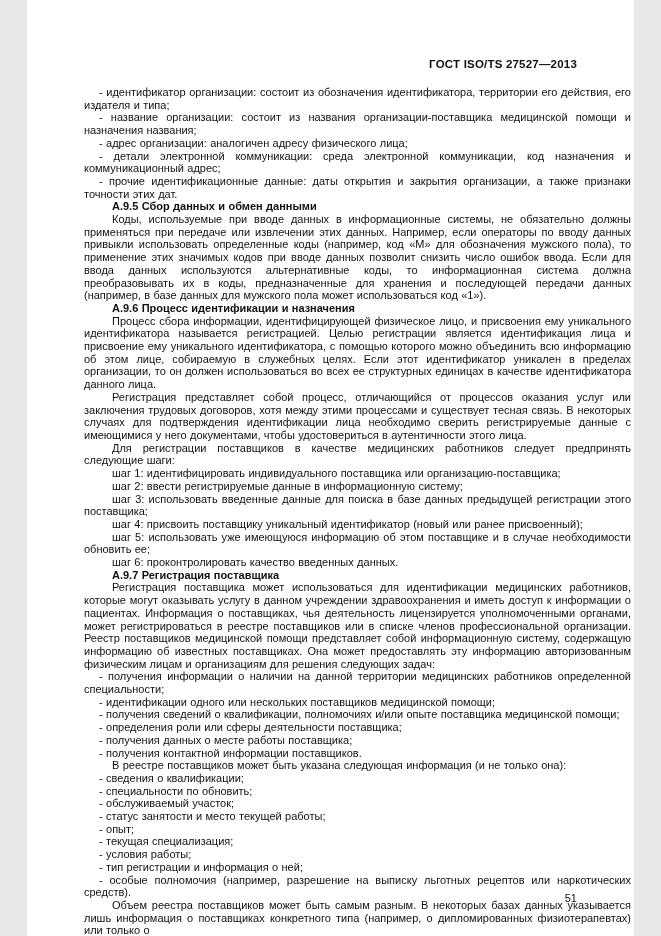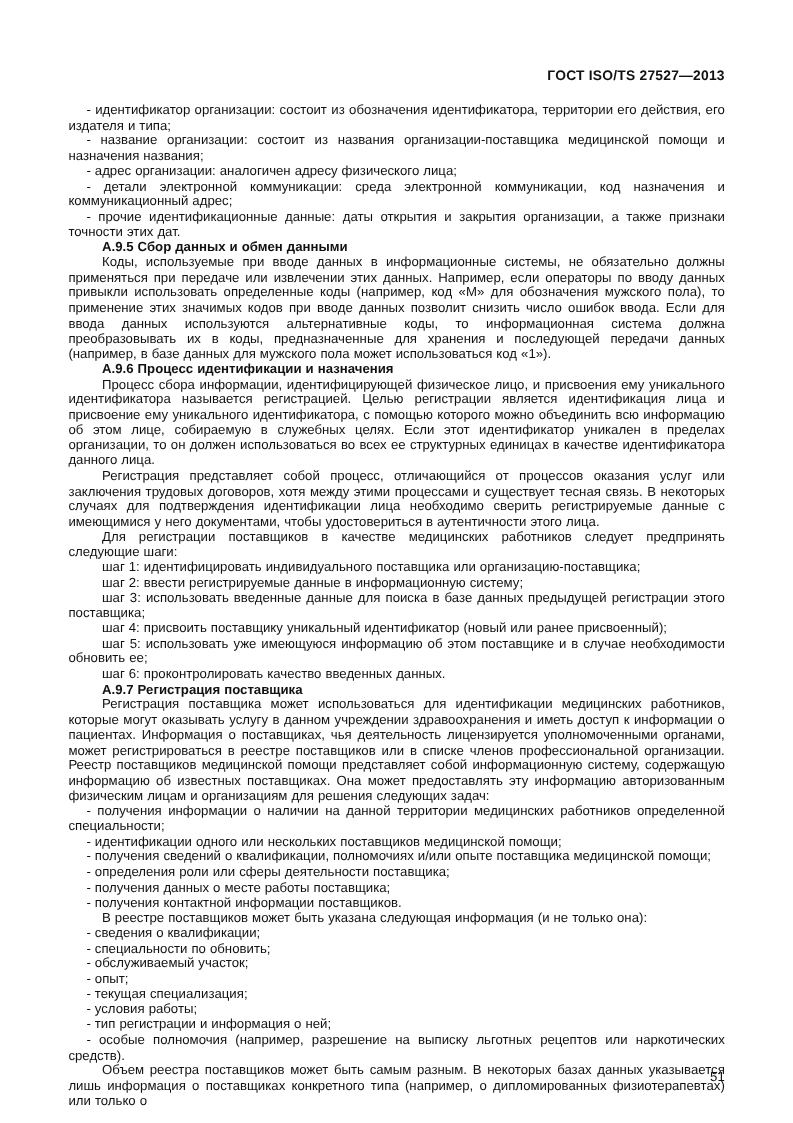--- a/index.html
+++ b/index.html
@@ -2,21 +2,21 @@
 <html><head>
 <meta charset="utf-8">
 <style>
   html, body {
     margin: 0;
     padding: 0;
     background: #e8e8e8;
   }
   .page {
     position: relative;
-    width: 661px;
+    width: 607px;
     height: 936px;
     margin: 0 auto;
     background: #ffffff;
     font-family: "Liberation Sans", sans-serif;
     color: #111111;
     overflow: hidden;
   }
   .doc-header {
     position: absolute;
     top: 58px;
@@ -85,20 +85,21 @@
       <p class="list-item">- получения информации о наличии на данной территории медицинских работников определенной специальности;</p>
       <p class="list-item">- идентификации одного или нескольких поставщиков медицинской помощи;</p>
       <p class="list-item">- получения сведений о квалификации, полномочиях и/или опыте поставщика медицинской помощи;</p>
       <p class="list-item">- определения роли или сферы деятельности поставщика;</p>
       <p class="list-item">- получения данных о месте работы поставщика;</p>
       <p class="list-item">- получения контактной информации поставщиков.</p>
       <p class="paragraph">В реестре поставщиков может быть указана следующая информация (и не только она):</p>
       <p class="list-item">- сведения о квалификации;</p>
       <p class="list-item">- специальности по обновить;</p>
       <p class="list-item">- обслуживаемый участок;</p>
+      <p class="list-item">- статус занятости и место текущей работы;</p>
       <p class="list-item">- опыт;</p>
       <p class="list-item">- текущая специализация;</p>
       <p class="list-item">- условия работы;</p>
       <p class="list-item">- тип регистрации и информация о ней;</p>
       <p class="list-item">- особые полномочия (например, разрешение на выписку льготных рецептов или наркотических средств).</p>
       <p class="paragraph">Объем реестра поставщиков может быть самым разным. В некоторых базах данных указывается лишь информация о поставщиках конкретного типа (например, о дипломированных физиотерапевтах) или только о</p>
     </div>
 
   <div class="page-number">51</div>
 </div>

